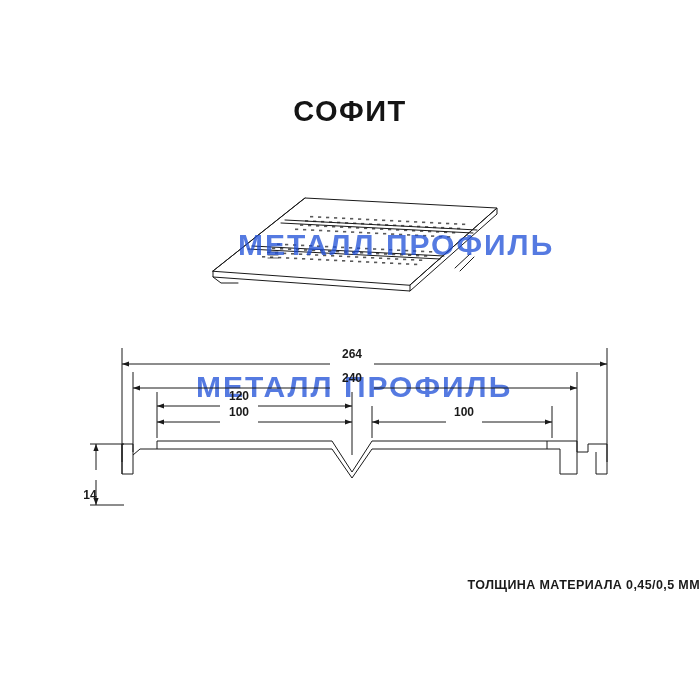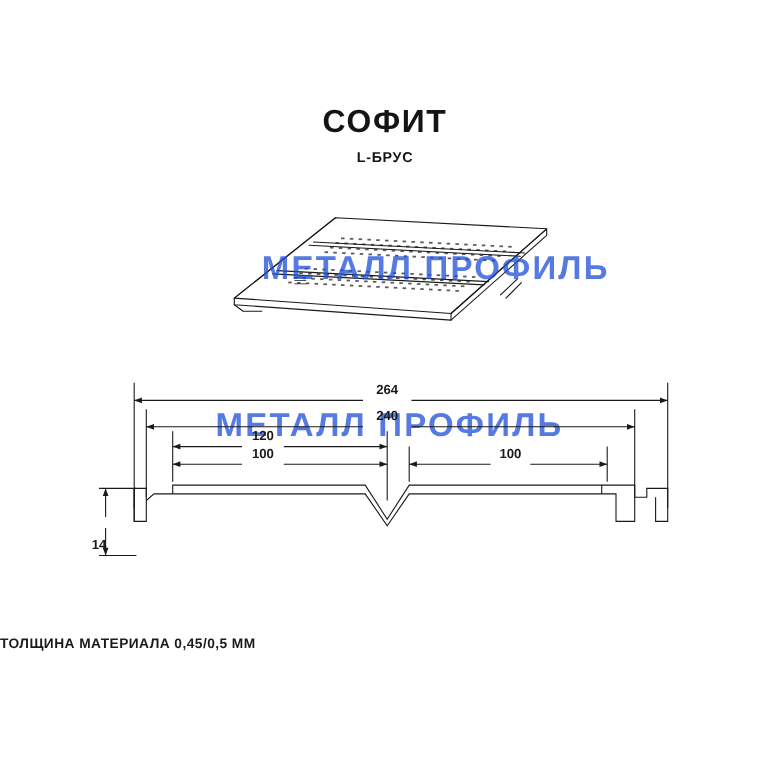--- a/index.html
+++ b/index.html
@@ -40,21 +40,21 @@
     font-weight: bold;
     letter-spacing: 0.6px;
     color: #141414;
     margin-top: 9px;
   }
   .footer-note {
     position: absolute;
     top: 578px;
     left: 0;
     width: 700px;
-    text-align: left;
+    text-align: right;
     font-size: 12.5px;
     font-weight: bold;
     letter-spacing: 0.4px;
     color: #1a1a1a;
   }
   svg { display: block; }
   .drawing {
     position: absolute;
     top: 0;
     left: 0;
@@ -87,21 +87,20 @@
     opacity: 0.75;
   }
 </style>
 </head>
 <body>
 
 <div class="sheet">
 
   <div class="title-block">
     <div class="title-main">СОФИТ</div>
-    <div class="title-sub">L-БРУС</div>
   </div>
 
   <svg class="drawing" width="700" height="700" viewBox="0 0 700 700">
     <g fill="none" stroke="#1a1a1a" stroke-width="1" stroke-linejoin="round" stroke-linecap="round">
 
       <path d="M213 271 L305 198 L497 208 L410 285 Z"></path>
 
       <path d="M213 271 L213 277 L410 291 L410 285"></path>
       <path d="M410 285 L497 208 L497 214 L410 291"></path>
 

